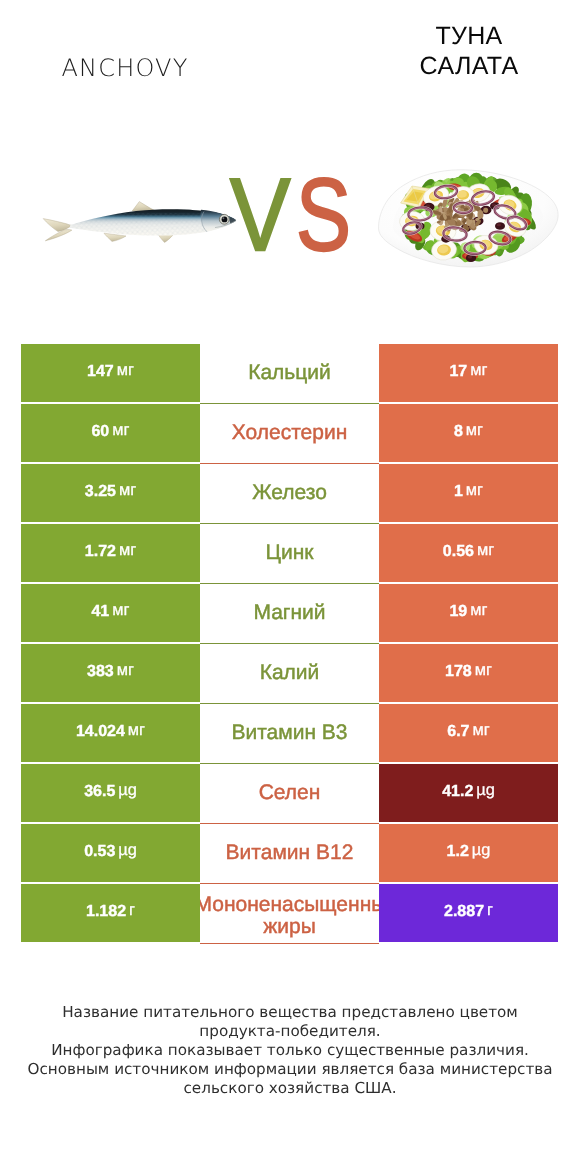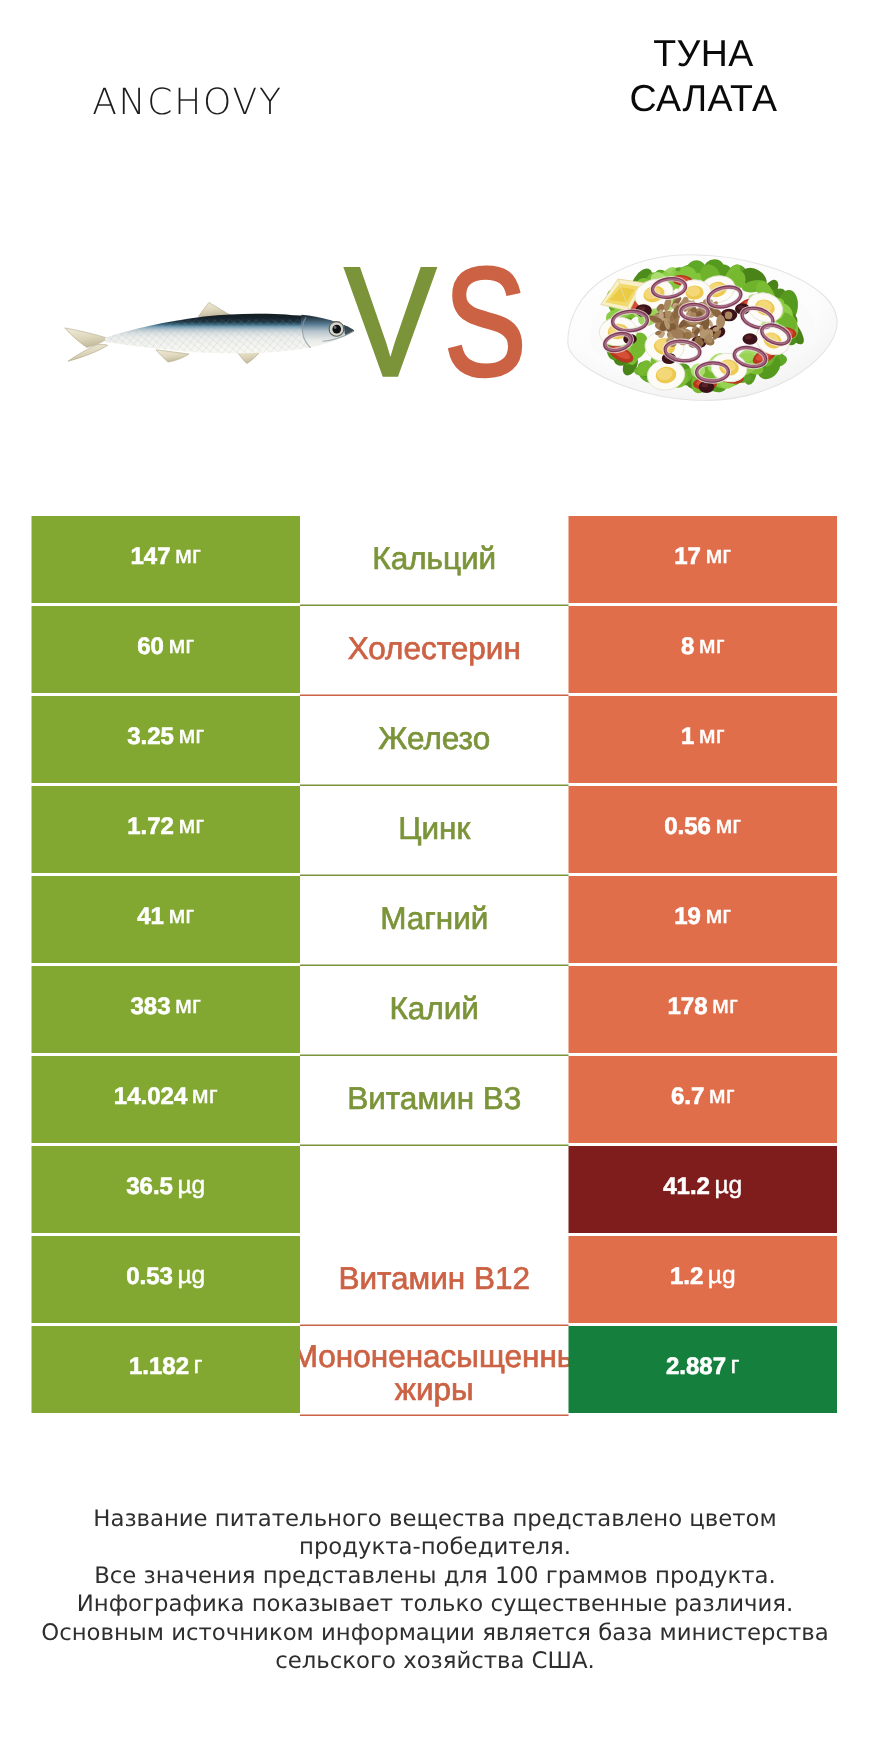--- a/index.html
+++ b/index.html
@@ -615,20 +615,23 @@
         <div class="cr" style="background: rgb(224, 110, 74);">
           <span class="num">6.7</span>
           <span class="unit">мг</span>
         </div>
       </div>
       <div class="row">
         <div class="cl" style="background: rgb(130, 168, 50);">
           <span class="num">36.5</span>
           <span class="unit">µg</span>
         </div>
+        <div class="cm" style="color: rgb(204, 98, 68); border-bottom: 1px solid rgb(204, 98, 68);">
+          <span>Селен</span>
+        </div>
         <div class="cr" style="background: #7f1d1d;">
           <span class="num">41.2</span>
           <span class="unit">µg</span>
         </div>
       </div>
       <div class="row">
         <div class="cl" style="background: rgb(130, 168, 50);">
           <span class="num">0.53</span>
           <span class="unit">µg</span>
         </div>
@@ -641,27 +644,26 @@
         </div>
       </div>
       <div class="row">
         <div class="cl" style="background: rgb(130, 168, 50);">
           <span class="num">1.182</span>
           <span class="unit">г</span>
         </div>
         <div class="cm two" style="color: rgb(204, 98, 68); border-bottom: 1px solid rgb(204, 98, 68);">
           <span>Мононенасыщенные жиры</span>
         </div>
-        <div class="cr" style="background: #15803d;">
+        <div class="cr" style="background: #6d28d9;">
           <span class="num">2.887</span>
           <span class="unit">г</span>
         </div>
       </div>
     </div>
   <div class="foot" id="foot">
       <div>Название питательного вещества представлено цветом</div>
       <div>продукта-победителя.</div>
-      <div>Все значения представлены для 100 граммов продукта.</div>
       <div>Инфографика показывает только существенные различия.</div>
       <div>Основным источником информации является база министерства</div>
       <div>сельского хозяйства США.</div>
     </div>
 </div>
 
 </body></html>

